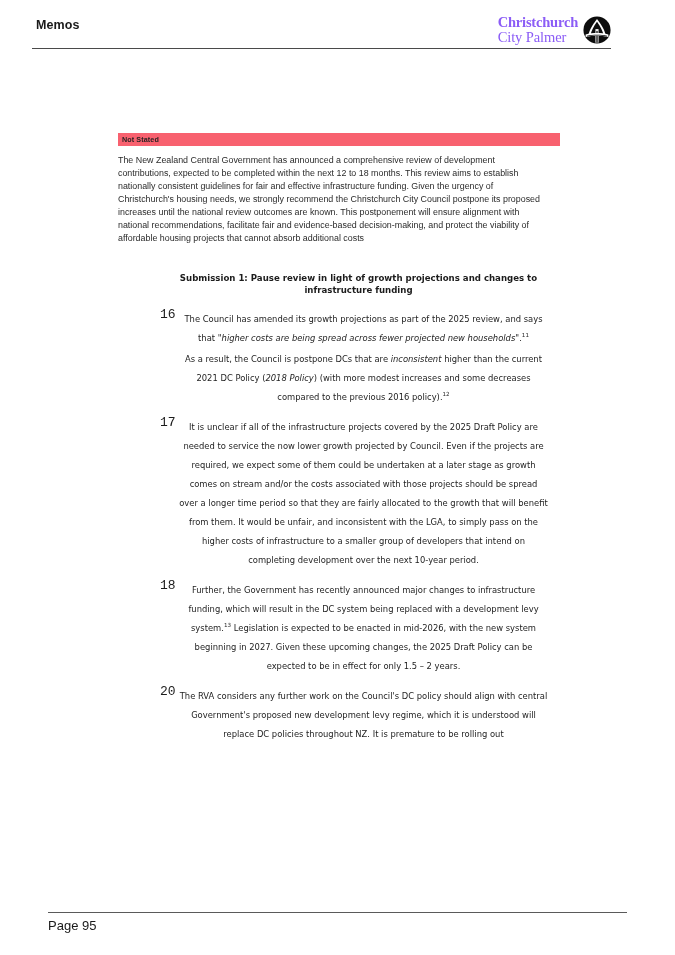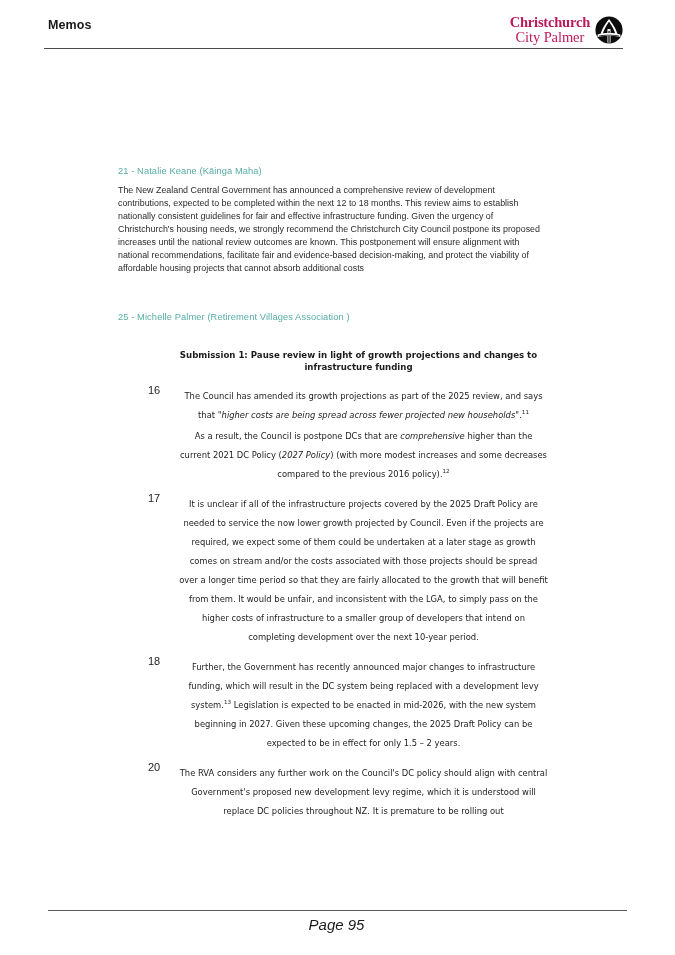--- a/index.html
+++ b/index.html
@@ -13,21 +13,21 @@
     height: 955px;
     position: relative;
     font-family: "Liberation Sans", sans-serif;
     color: #231f20;
     overflow: hidden;
   }
 
   
   .page-header {
     position: absolute;
-    left: 44px;
+    left: 32px;
     top: 14px;
     width: 579px;
     height: 36px;
   }
   .header-title {
     position: absolute;
     left: 4px;
     top: 4px;
     font-size: 12.5px;
     font-weight: bold;
@@ -36,23 +36,23 @@
   }
   .logo-block {
     position: absolute;
     right: 0px;
     top: 1px;
     display: flex;
     align-items: center;
     gap: 5px;
   }
   .logo-words {
-    text-align: center;
+    text-align: left;
     line-height: 1.04;
-    color: #be185d;
+    color: #8b5cf6;
   }
   .logo-line1 {
     font-family: "Liberation Serif", serif;
     font-weight: bold;
     font-size: 14.5px;
     letter-spacing: -0.2px;
     display: block;
   }
   .logo-line2 {
     font-family: "Liberation Serif", serif;
@@ -135,25 +135,25 @@
   }
   .numbered-para {
     position: relative;
     padding-left: 31px;
     margin-top: 11px;
     width: 400px;
   }
   .numbered-para.tight { margin-top: 2px; }
   .para-num {
     position: absolute;
-    left: 0;
+    left: 12px;
     top: 0;
-    font-size: 11px;
+    font-size: 13px;
     color: #1c1c1c;
-    font-family: Liberation Sans, sans-serif;
+    font-family: Liberation Mono, monospace;
   }
   .para-text {
     font-size: 8.4px;
     line-height: 12.4px;
     color: #1c1c1c;
     font-family: "DejaVu Sans", sans-serif;
   }
   .para-text i { font-style: italic; }
   sup {
     font-size: 5.6px;
@@ -167,27 +167,26 @@
     left: 48px;
     bottom: 22px;
     width: 579px;
   }
   .footer-rule {
     width: 579px;
     height: 0;
     border-top: 1.2px solid #5a5a5a;
   }
   .footer-text {
-    text-align: center;
-    font-size: 15px;
+    text-align: left;
+    font-size: 13px;
     color: #1a1a1a;
     padding-top: 5px;
     padding-right: 2px;
     font-family: "Liberation Sans", sans-serif;
-    font-style: italic;
   }
 </style>
 </head>
 <body>
 
 <div class="page-header">
   <div class="header-title">Memos</div>
 
   <div class="logo-block">
     <div class="logo-words">
@@ -203,31 +202,32 @@
       <path d="M6 42 C14 40 24 39 32 39 C40 39 50 40 58 42 L58 48 C50 46 40 45 32 45 C24 45 14 46 6 48 Z" fill="#ffffff"></path>
       <path d="M9 45 C16 43.5 24 43 32 43 C40 43 48 43.5 55 45 L55 46.6 C48 45.2 40 44.8 32 44.8 C24 44.8 16 45.2 9 46.6 Z" fill="#0d0d0d"></path>
     </svg>
   </div>
 
   <div class="header-rule"></div>
 </div>
 
 <div class="content">
 
-
-  <div class="submitter-heading">21 - Natalie Keane (Kāinga Maha)</div>
+  <div class="status-banner">
+    <span class="status-banner-label">Not Stated</span>
+  </div>
+
   <div class="free-text">The New Zealand Central Government has announced a comprehensive review of development contributions, expected to be completed within the next 12 to 18 months. This review aims to establish nationally consistent guidelines for fair and effective infrastructure funding. Given the urgency of Christchurch's housing needs, we strongly recommend the Christchurch City Council postpone its proposed increases until the national review outcomes are known. This postponement will ensure alignment with national recommendations, facilitate fair and evidence-based decision-making, and protect the viability of affordable housing projects that cannot absorb additional costs</div>
 
-  <div class="submitter-heading second">25 - Michelle Palmer (Retirement Villages Association )</div>
 
   <div class="sub-block">
     <div class="sub-title">Submission 1: Pause review in light of growth projections and changes to infrastructure funding</div>
     <div id="numbered-paras">
         <div class="numbered-para"><span class="para-num">16</span><span class="para-text"><span>The Council has amended its growth projections as part of the 2025 review, and says that "</span><i>higher costs are being spread across fewer projected new households</i><span>".</span><sup>11</sup></span></div>
-        <div class="numbered-para tight"><span class="para-num"></span><span class="para-text"><span>As a result, the Council is postpone DCs that are </span><i>comprehensive</i><span> higher than the current 2021 DC Policy (</span><i>2027 Policy</i><span>) (with more modest increases and some decreases compared to the previous 2016 policy).</span><sup>12</sup></span></div>
+        <div class="numbered-para tight"><span class="para-num"></span><span class="para-text"><span>As a result, the Council is postpone DCs that are </span><i>inconsistent</i><span> higher than the current 2021 DC Policy (</span><i>2018 Policy</i><span>) (with more modest increases and some decreases compared to the previous 2016 policy).</span><sup>12</sup></span></div>
         <div class="numbered-para"><span class="para-num">17</span><span class="para-text"><span>It is unclear if all of the infrastructure projects covered by the 2025 Draft Policy are needed to service the now lower growth projected by Council. Even if the projects are required, we expect some of them could be undertaken at a later stage as growth comes on stream and/or the costs associated with those projects should be spread over a longer time period so that they are fairly allocated to the growth that will benefit from them. It would be unfair, and inconsistent with the LGA, to simply pass on the higher costs of infrastructure to a smaller group of developers that intend on completing development over the next 10-year period.</span></span></div>
         <div class="numbered-para"><span class="para-num">18</span><span class="para-text"><span>Further, the Government has recently announced major changes to infrastructure funding, which will result in the DC system being replaced with a development levy system.</span><sup>13</sup><span> Legislation is expected to be enacted in mid-2026, with the new system beginning in 2027. Given these upcoming changes, the 2025 Draft Policy can be expected to be in effect for only 1.5 – 2 years.</span></span></div>
         <div class="numbered-para"><span class="para-num">20</span><span class="para-text"><span>The RVA considers any further work on the Council's DC policy should align with central Government's proposed new development levy regime, which it is understood will replace DC policies throughout NZ. It is premature to be rolling out</span></span></div>
       </div>
   </div>
 
 </div>
 
 <div class="page-footer">
   <div class="footer-rule"></div>

